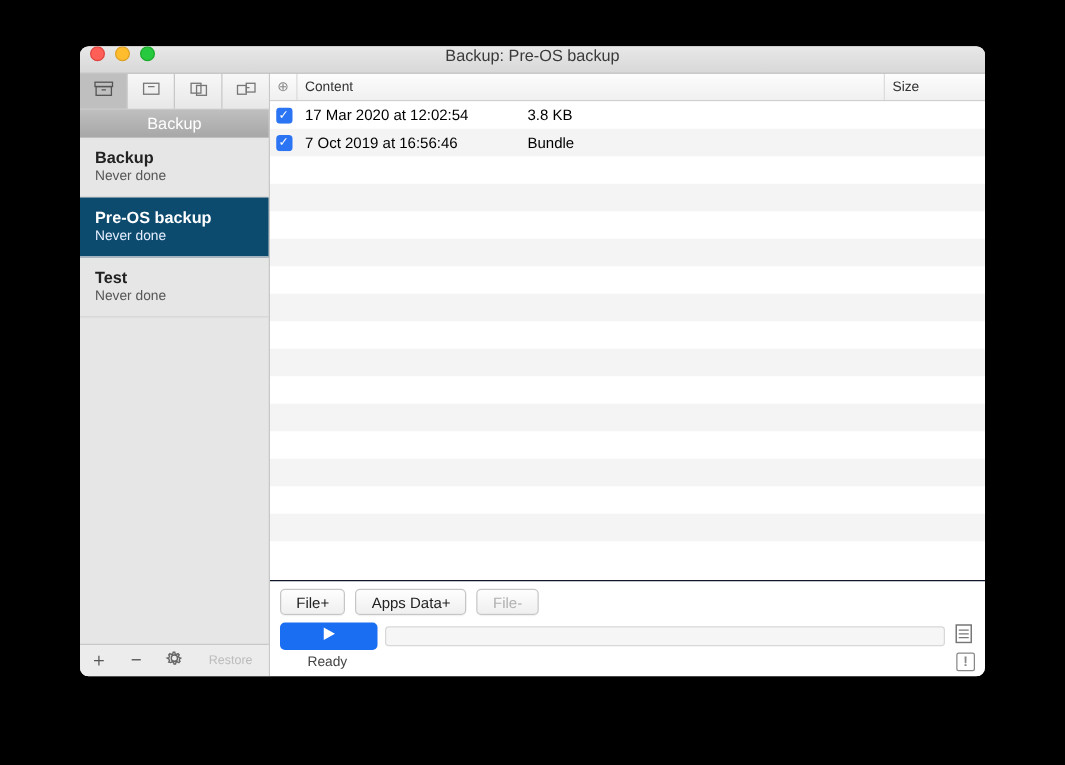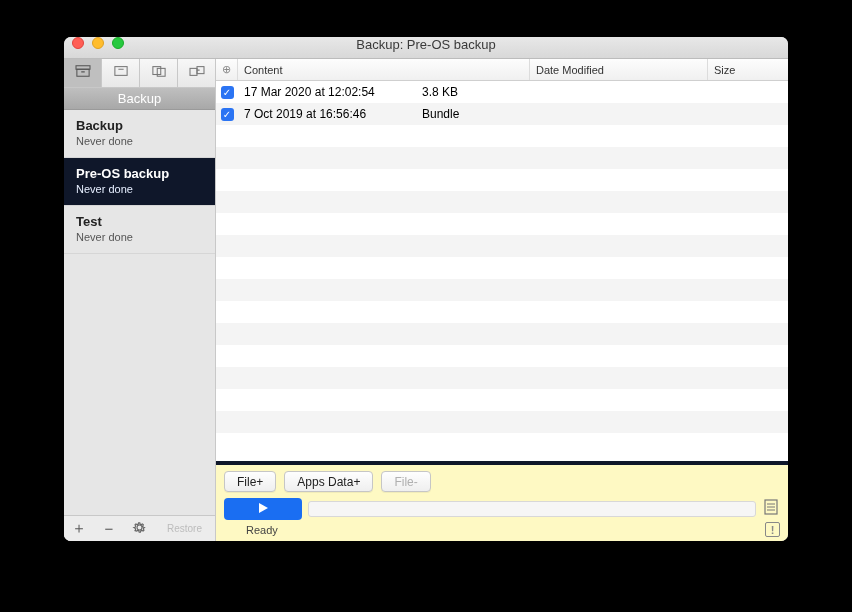--- a/index.html
+++ b/index.html
@@ -46,21 +46,21 @@
   background: linear-gradient(#bfbfbf,#a8a8a8);
   color:#fff; font-size:13px; text-align:center;
   height:22px; line-height:22px;
   border-bottom:1px solid #9a9a9a;
 }
 
 .backup-list { flex:1; overflow:auto;}
 .backup-item { padding:8px 12px 10px; border-bottom:1px solid #d6d6d6; }
 .backup-item .name{font-size:13px; font-weight:600; color:#222;}
 .backup-item .sub{font-size:11px; color:#555; margin-top:2px;}
-.backup-item.selected{ background:#0f172a;}
+.backup-item.selected{ background:#0c4a6e;}
 .backup-item.selected .name{color:#fff;}
 .backup-item.selected .sub{color:#e6efff;}
 
 .sidebar-footer{
   height:26px; border-top:1px solid #c8c8c8;
   display:flex; align-items:center; gap:0;
   background:#ececec;
 }
 .sidebar-footer .fbtn{
   width:30px; height:26px; display:flex; align-items:center; justify-content:center;
@@ -94,22 +94,22 @@
 .checkbox{
   width:13px;height:13px;border-radius:3px;background:#2b74f3;
   display:flex;align-items:center;justify-content:center;color:#fff;font-size:10px;
 }
 .file-icon{width:14px;height:16px;border:1px solid #c8c8c8;border-radius:2px;background:#fff;position:relative;flex-shrink:0;}
 .file-icon.photos{border:none;background:linear-gradient(45deg,#ff6b6b 0 33%,#feca57 33% 66%,#54a0ff 66% 100%);border-radius:3px;}
 .fname{font-weight:700;color:#1a1a1a;}
 .indent{display:inline-block;width:16px;}
 
 .bottom-bar{
-  border-top:4px solid #0f172a;
-  background:#fef9c3;
+  border-top:1px solid #0f172a;
+  background:#ffffff;
   padding:6px 8px 4px;
 }
 .btn-row{display:flex;gap:8px;margin-bottom:6px;}
 .mac-btn{
   height:21px; padding:0 12px; font-size:12px;
   background:linear-gradient(#fefefe,#efefef);
   border:1px solid #c6c6c6; border-radius:4px;
   box-shadow:0 1px 0 rgba(0,0,0,0.05);
   color:#222;
 }
@@ -217,21 +217,20 @@
         <div class="restore">Restore</div>
       </div>
     </div>
 
     <div class="main">
       <div class="table-header">
         <div class="th check">
             <span>⊕</span>
           </div>
         <div class="th content">Content</div>
-        <div class="th date">Date Modified</div>
         <div class="th size">Size</div>
       </div>
 
       <div class="table-body">
         <div class="row">
           <div class="cell check">
               <div class="checkbox">✓</div>
             </div>
           <div class="cell date">17 Mar 2020 at 12:02:54</div>
           <div class="cell size">3.8 KB</div>

